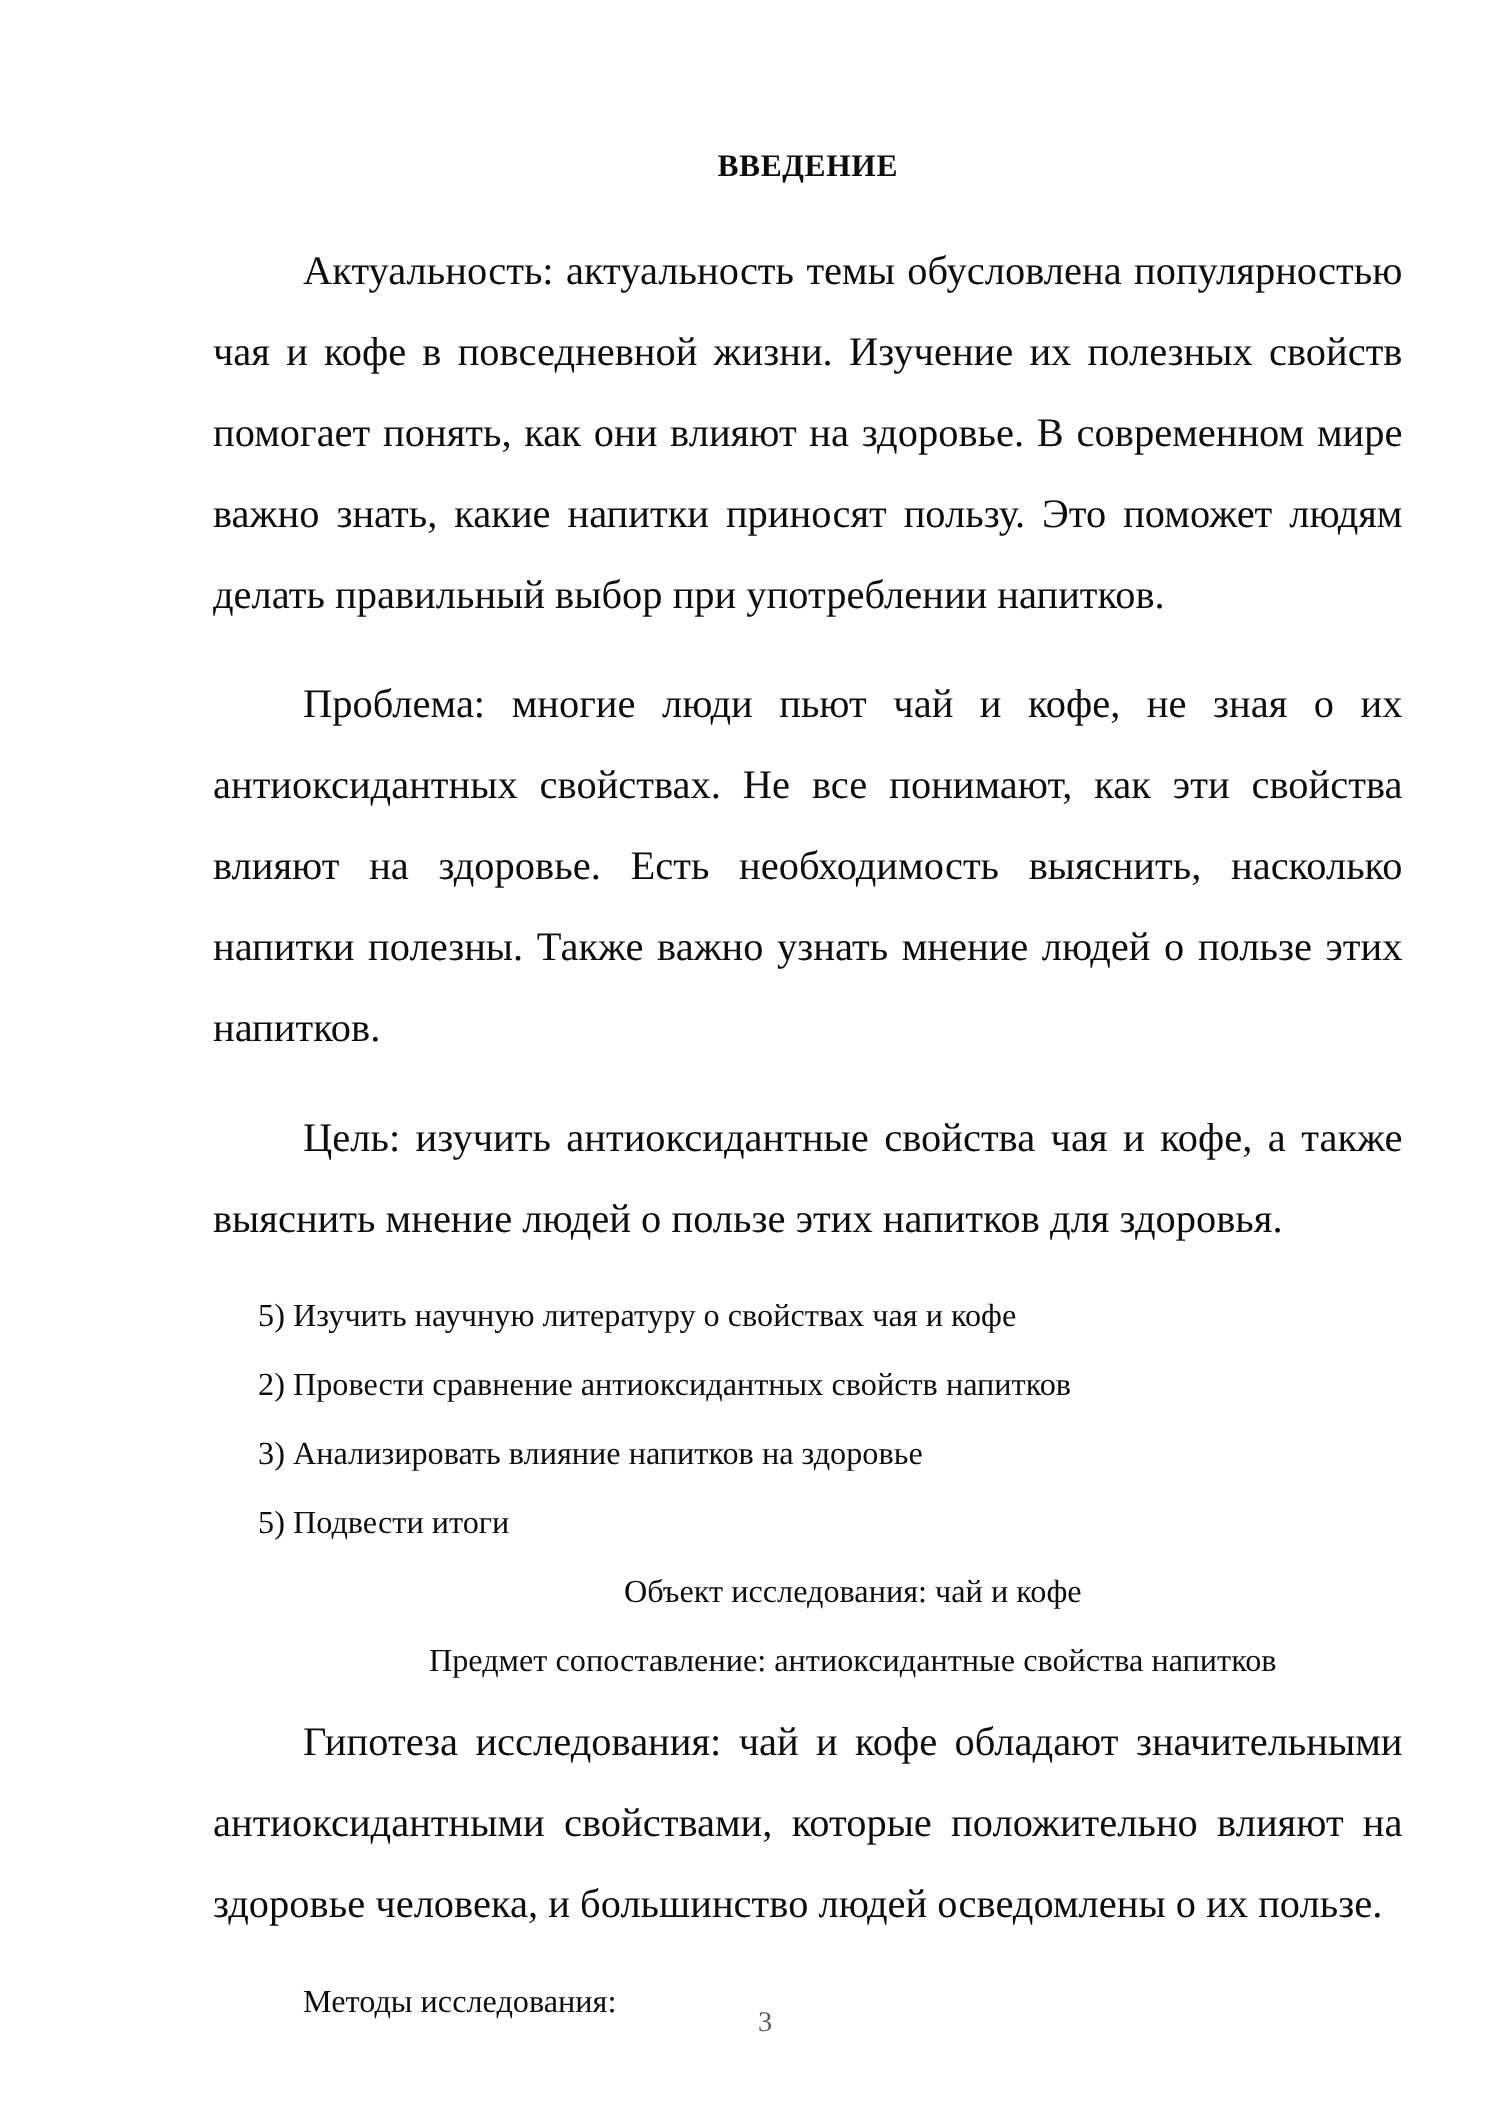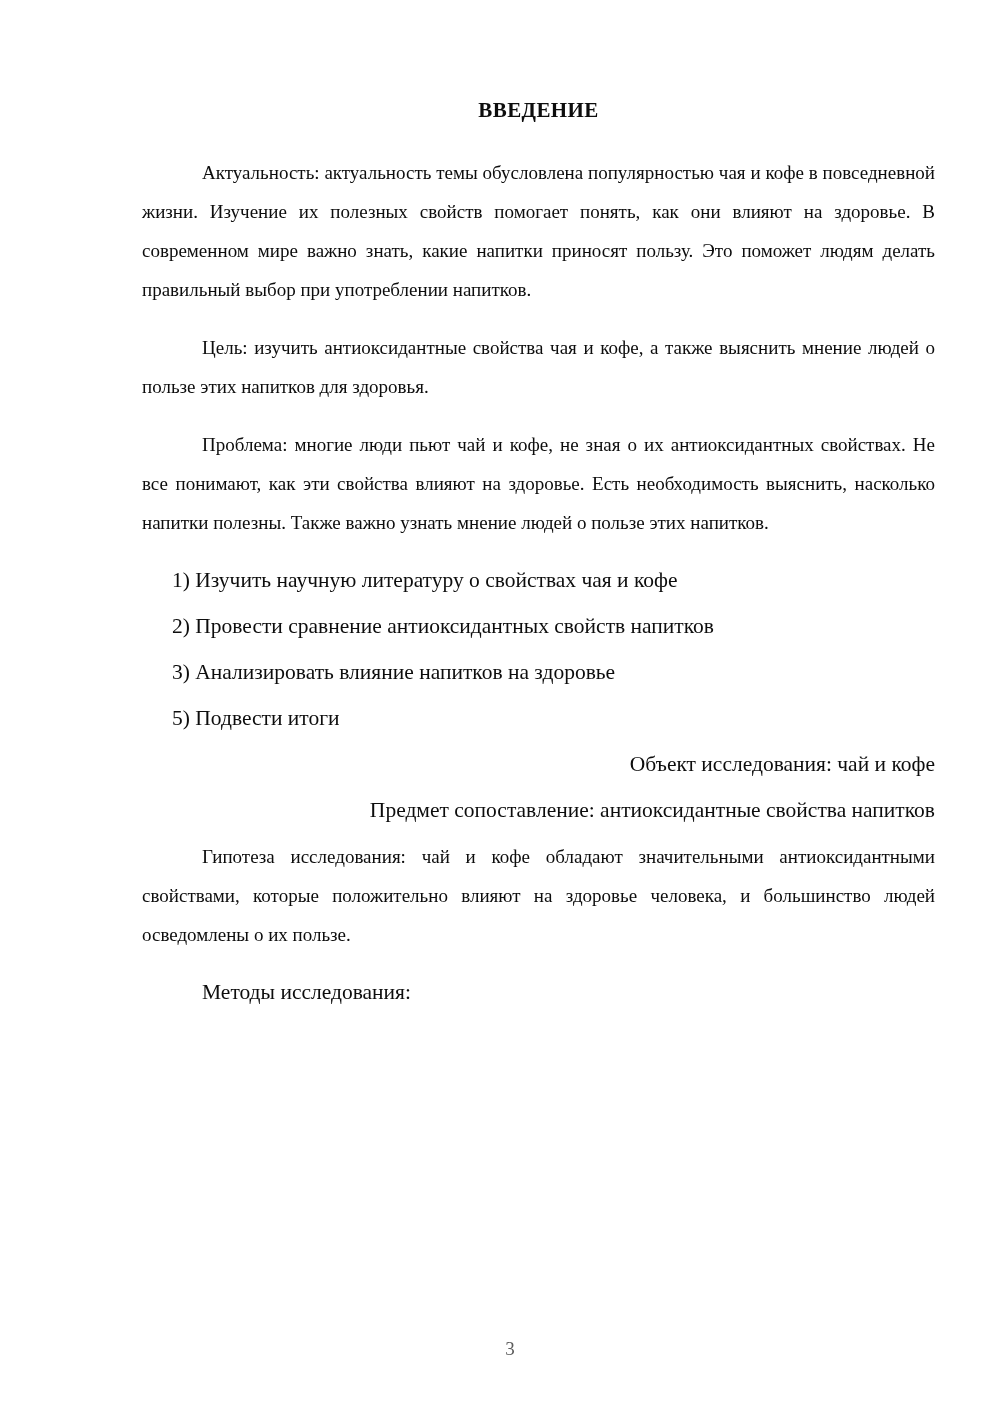--- a/index.html
+++ b/index.html
@@ -32,22 +32,22 @@
   .doc-title {
     font-size: 21px;
     font-weight: bold;
     text-align: center;
     letter-spacing: 0.4px;
     margin: 0 0 30px 0;
     line-height: 1.2;
   }
 
   .para {
-    font-size: 19px;
-    line-height: 39px;
+    font-size: 27px;
+    line-height: 54px;
     text-align: justify;
     text-justify: inter-word;
     text-indent: 60px;
     margin: 0 0 19px 0;
     hyphens: none;
   }
 
   .sub-head {
     font-size: 21.5px;
     line-height: 38px;
@@ -69,21 +69,21 @@
     padding-left: 30px;   
     text-align: left;
     white-space: nowrap;
   }
 
   .plain-line {
     font-size: 21.5px;
     line-height: 38px;
     text-indent: 60px;
     margin: 0 0 8px 0;
-    text-align: right;
+    text-align: center;
   }
 
   .page-number {
     position: absolute;
     left: 0;
     right: 0;
     top: 1326px;
     text-align: center;
     font-size: 19px;
     color: #5c5c5c;
@@ -94,27 +94,27 @@
 <body>
 
 <div class="page">
 
   <div class="content">
 
     <h1 class="doc-title">ВВЕДЕНИЕ</h1>
 
     <p class="para">Актуальность: актуальность темы обусловлена популярностью чая и кофе в повседневной жизни. Изучение их полезных свойств помогает понять, как они влияют на здоровье. В современном мире важно знать, какие напитки приносят пользу. Это поможет людям делать правильный выбор при употреблении напитков.</p>
 
+    <p class="para">Проблема: многие люди пьют чай и кофе, не зная о их антиоксидантных свойствах. Не все понимают, как эти свойства влияют на здоровье. Есть необходимость выяснить, насколько напитки полезны. Также важно узнать мнение людей о пользе этих напитков.</p>
+
     <p class="para">Цель: изучить антиоксидантные свойства чая и кофе, а также выяснить мнение людей о пользе этих напитков для здоровья.</p>
-
-    <p class="para">Проблема: многие люди пьют чай и кофе, не зная о их антиоксидантных свойствах. Не все понимают, как эти свойства влияют на здоровье. Есть необходимость выяснить, насколько напитки полезны. Также важно узнать мнение людей о пользе этих напитков.</p>
 
 
     <ul class="list">
-      <li>1) Изучить научную литературу о свойствах чая и кофе</li>
+      <li>5) Изучить научную литературу о свойствах чая и кофе</li>
       <li>2) Провести сравнение антиоксидантных свойств напитков</li>
       <li>3) Анализировать влияние напитков на здоровье</li>
       <li>5) Подвести итоги</li>
     </ul>
 
     <p class="plain-line">Объект исследования: чай и кофе</p>
 
     <p class="plain-line">Предмет сопоставление: антиоксидантные свойства напитков</p>
 
     <p class="para">Гипотеза исследования: чай и кофе обладают значительными антиоксидантными свойствами, которые положительно влияют на здоровье человека, и большинство людей осведомлены о их пользе.</p>

